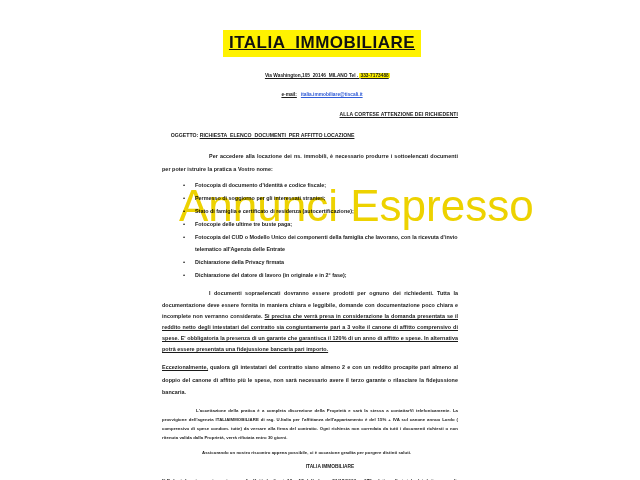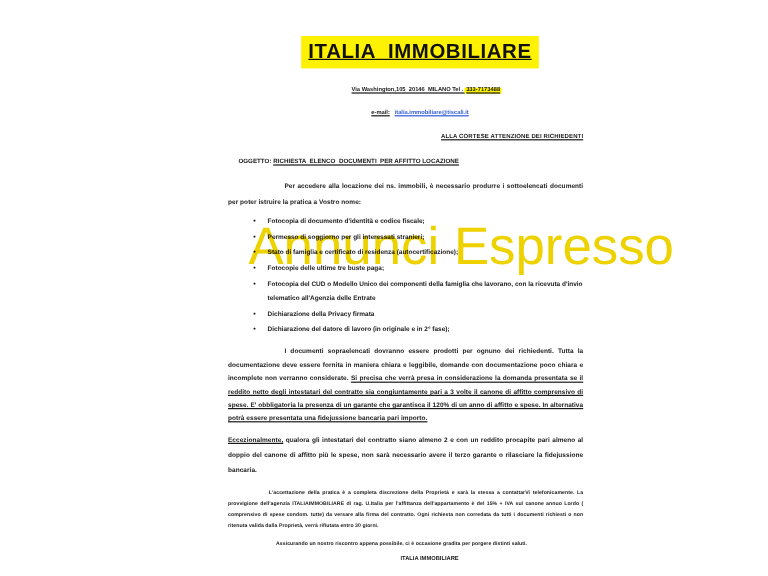--- a/index.html
+++ b/index.html
@@ -1,19 +1,19 @@
 <!DOCTYPE html>
 <html><head>
 <meta charset="utf-8">
 <style>
   * { margin: 0; padding: 0; box-sizing: border-box; }
   html, body { width: 640px; height: 480px; background: #ffffff; overflow: hidden; }
   body { font-family: "Liberation Sans", sans-serif; color: #1a1a1a; position: relative; }
 
-  .page { position: absolute; inset: 0; background: #ffffff; margin-left: 28px; }
+  .page { position: absolute; inset: 0; background: #ffffff; }
 
   .doc { position: absolute; left: 162px; top: 0; width: 296px; }
 
   .header { text-align: center; margin-top: 30px; transform: translateX(12px); }
   .title {
     display: inline-block;
     font-size: 17px; font-weight: 700; letter-spacing: 0.5px;
     padding: 3px 6px 4px 6px;
     text-decoration: underline;
     white-space: pre;

